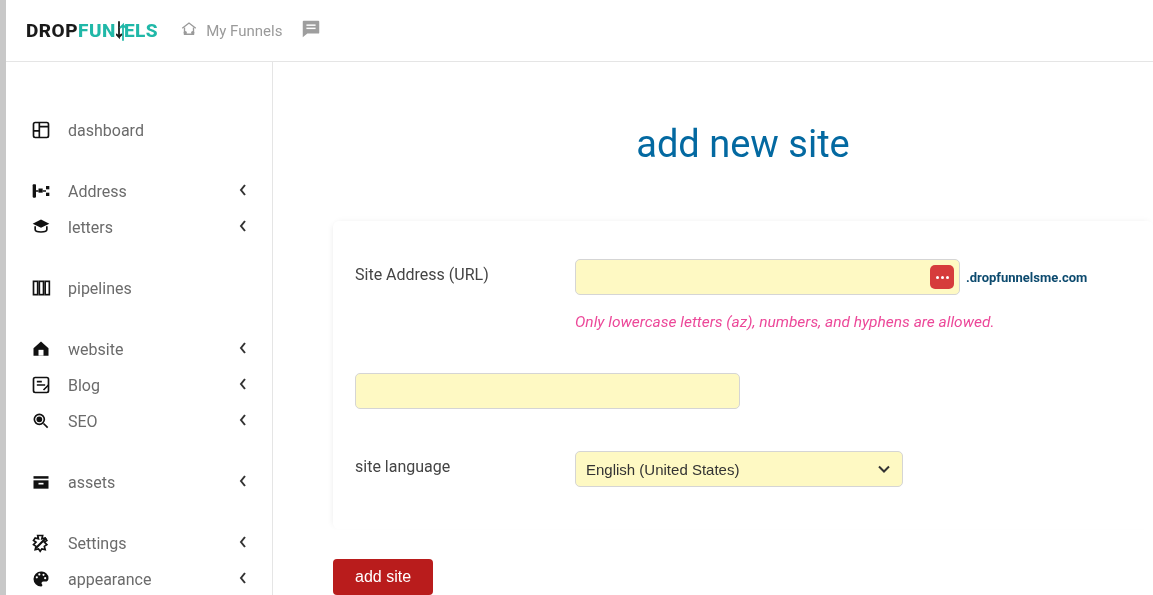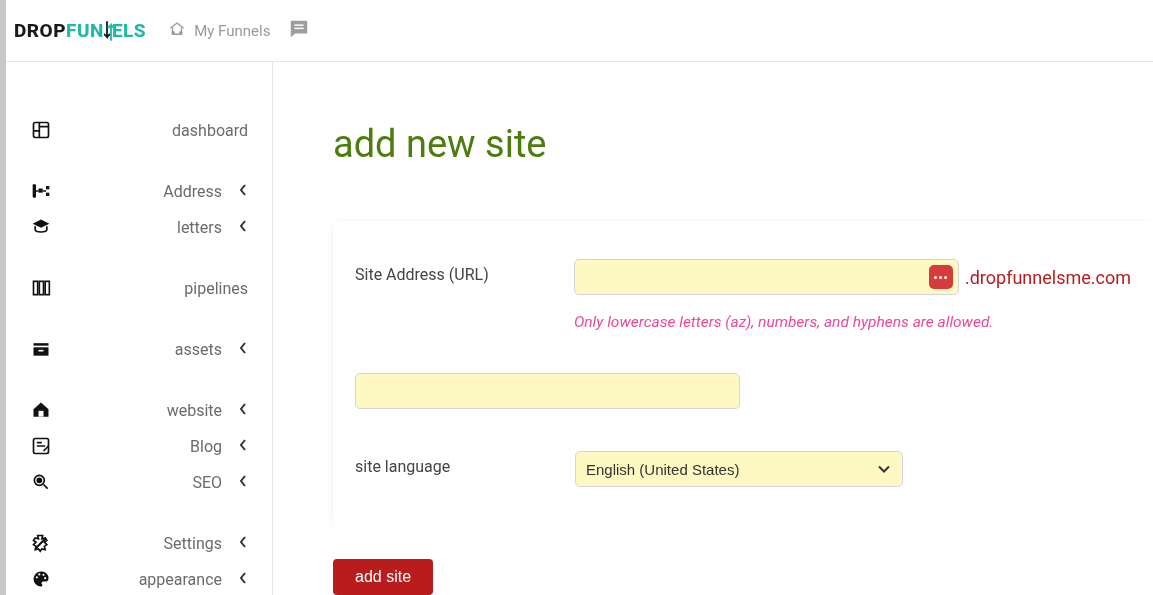--- a/index.html
+++ b/index.html
@@ -11,21 +11,21 @@
       height: 595px;
       overflow: hidden;
       position: relative;
       border-left: 6px solid #c8c8c8;
     }
     
     .header {
       display: flex;
       align-items: center;
       height: 62px;
-      padding: 0 8px;
+      padding: 0 20px;
       border-bottom: 1px solid #e5e5e5;
     }
     .logo {
       font-weight: 800;
       font-size: 19px;
       letter-spacing: .5px;
       display: flex;
       align-items: center;
     }
     .logo .drop { color: #1a1a1a; }
@@ -52,21 +52,21 @@
 
     
     .layout { display: flex; height: calc(100% - 62px); }
     .sidebar {
       width: 278px;
       border-right: 1px solid #e5e5e5;
       padding-top: 50px;
     }
 
     
-    .nav-group { margin-bottom: 25px; text-align: right; }
+    .nav-group { margin-bottom: 25px; }
     .nav-item {
       display: flex;
       align-items: center;
       padding: 7px 24px;
       font-size: 16px;
       color: #6b6b6b;
       cursor: pointer;
       gap: 16px;
     }
     .nav-item .ico {
@@ -80,22 +80,23 @@
     }
 
     
     .main {
       flex: 1;
       padding: 60px 0 0 60px;
     }
     .page-title {
       font-size: 38px;
       font-weight: 400;
-      color: #4d7c0f;
+      color: #0369a1;
       margin-bottom: 55px;
+      text-align: center;
     }
 
     .card {
       background: #ffffff;
       border-radius: 6px;
       box-shadow: -4px 0 6px -4px rgba(0,0,0,.08), 0 -4px 6px -4px rgba(0,0,0,.05);
       padding: 38px 22px 42px 22px;
       width: 820px;
     }
 
@@ -141,23 +142,24 @@
       background: #d63c3c;
       border-radius: 5px;
       display: flex; align-items: center; justify-content: center;
     }
     .pw-badge span {
       width: 3px; height: 3px; border-radius: 50%;
       background: #fff; margin: 0 1px;
     }
 
     .domain-suffix {
-      font-size: 18px;
-      color: #b91c1c;
+      font-size: 13px;
+      color: #0c4a6e;
       padding-left: 0;
+      font-weight: bold;
     }
     .hint {
       font-size: 15.5px;
       color: #ec4899;
       margin-top: 18px;
       font-style: italic;
     }
 
     .title-input { width: 385px; }
 
@@ -282,38 +284,20 @@
           </svg>
         </span>
         <span class="label">pipelines</span>
       </div>
     </div>
 
     <div class="nav-group">
       <div class="nav-item">
         <span class="ico">
           <svg width="20" height="20" viewBox="0 0 24 24" fill="#111">
-            <rect x="3" y="5" width="18" height="3"></rect>
-              <rect x="3" y="10" width="18" height="10"></rect>
-            <rect x="9" y="13" width="6" height="2" fill="#fff"></rect>
-          </svg>
-        </span>
-        <span class="label">assets</span>
-        <span class="chevron">
-          <svg width="10" height="14" viewBox="0 0 10 14">
-              <path d="M7 2 L3 7 L7 12" stroke="#333" stroke-width="2" fill="none"></path>
-            </svg>
-        </span>
-      </div>
-    </div>
-
-    <div class="nav-group">
-      <div class="nav-item">
-        <span class="ico">
-          <svg width="20" height="20" viewBox="0 0 24 24" fill="#111">
             <path d="M3 11 L12 3 L21 11 V20 H3z"></path>
               <rect x="9" y="13" width="6" height="7" fill="#fff"></rect>
           </svg>
         </span>
         <span class="label">website</span>
         <span class="chevron">
           <svg width="10" height="14" viewBox="0 0 10 14">
               <path d="M7 2 L3 7 L7 12" stroke="#333" stroke-width="2" fill="none"></path>
             </svg>
         </span>
@@ -334,20 +318,38 @@
       </div>
       <div class="nav-item">
         <span class="ico">
           <svg width="20" height="20" viewBox="0 0 24 24" fill="none" stroke="#111" stroke-width="2">
             <circle cx="10" cy="10" r="6"></circle>
               <path d="M15 15l5 5"></path>
               <circle cx="10" cy="10" r="2.5" fill="#111"></circle>
           </svg>
         </span>
         <span class="label">SEO</span>
+        <span class="chevron">
+          <svg width="10" height="14" viewBox="0 0 10 14">
+              <path d="M7 2 L3 7 L7 12" stroke="#333" stroke-width="2" fill="none"></path>
+            </svg>
+        </span>
+      </div>
+    </div>
+
+    <div class="nav-group">
+      <div class="nav-item">
+        <span class="ico">
+          <svg width="20" height="20" viewBox="0 0 24 24" fill="#111">
+            <rect x="3" y="5" width="18" height="3"></rect>
+              <rect x="3" y="10" width="18" height="10"></rect>
+            <rect x="9" y="13" width="6" height="2" fill="#fff"></rect>
+          </svg>
+        </span>
+        <span class="label">assets</span>
         <span class="chevron">
           <svg width="10" height="14" viewBox="0 0 10 14">
               <path d="M7 2 L3 7 L7 12" stroke="#333" stroke-width="2" fill="none"></path>
             </svg>
         </span>
       </div>
     </div>
 
     <div class="nav-group">
       <div class="nav-item">

